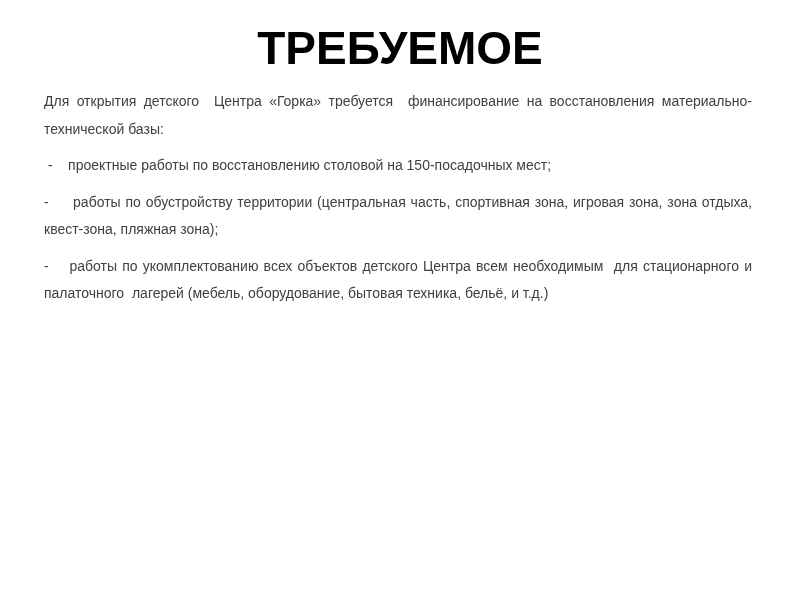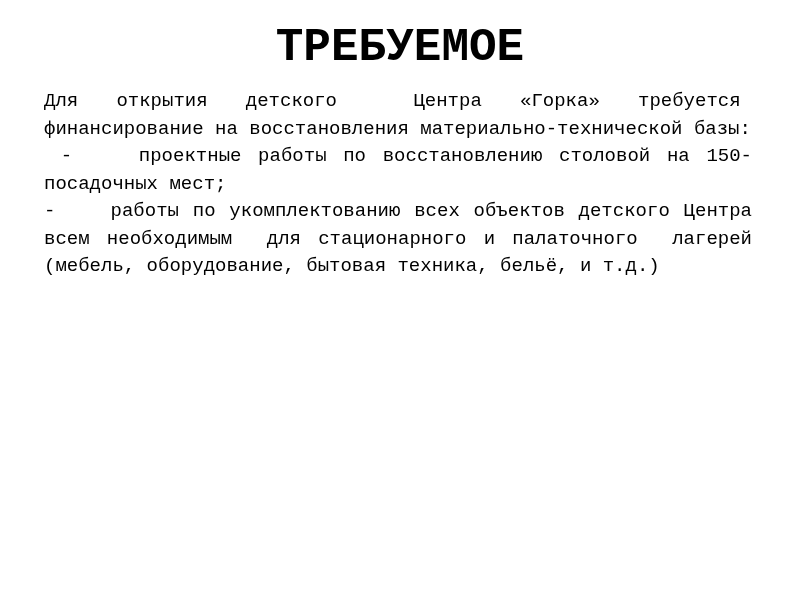--- a/index.html
+++ b/index.html
@@ -6,57 +6,58 @@
     margin: 0;
     padding: 0;
     background: #ffffff;
   }
   .slide {
     position: relative;
     width: 800px;
     height: 500px;
     background: #ffffff;
     color: #000000;
-    font-family: Liberation Mono, monospace;
+    font-family: Liberation Sans, sans-serif;
     overflow: hidden;
   }
   .title {
     margin: 0;
     padding: 22px 40px 0 40px;
     text-align: center;
     font-size: 46px;
     line-height: 52px;
     font-weight: 700;
     color: #000000;
   }
   .title-line {
     display: block;
     white-space: nowrap;
   }
   .body {
     margin: 14px 48px 0 44px;
-    font-size: 19px;
+    font-size: 14px;
     line-height: 27.5px;
     text-align: justify;
-    color: #000000;
+    color: #404040;
   }
   .body p {
     margin: 0;
     padding: 0;
   }
   .body p + p {
-    margin-top: 0;
+    margin-top: 9px;
   }
 </style>
 </head>
 <body>
 
 <div class="slide">
   <h1 class="title">
     <span class="title-line">ТРЕБУЕМОЕ</span>
   </h1>
 
   <div class="body">
     <p>Для открытия детского&nbsp; Центра «Горка» требуется&nbsp; финансирование на восстановления материально-технической базы:</p>
     <p>&nbsp;-&nbsp;&nbsp;&nbsp; проектные работы по восстановлению столовой на 150-посадочных мест;</p>
+    <p>-&nbsp;&nbsp;&nbsp;&nbsp; работы по обустройству территории (центральная часть, спортивная зона, игровая зона, зона отдыха, квест-зона, пляжная зона);</p>
     <p>-&nbsp;&nbsp;&nbsp; работы по укомплектованию всех объектов детского Центра всем необходимым&nbsp; для стационарного и палаточного&nbsp; лагерей (мебель, оборудование, бытовая техника, бельё, и т.д.)</p>
   </div>
 </div>
 
 </body></html>

